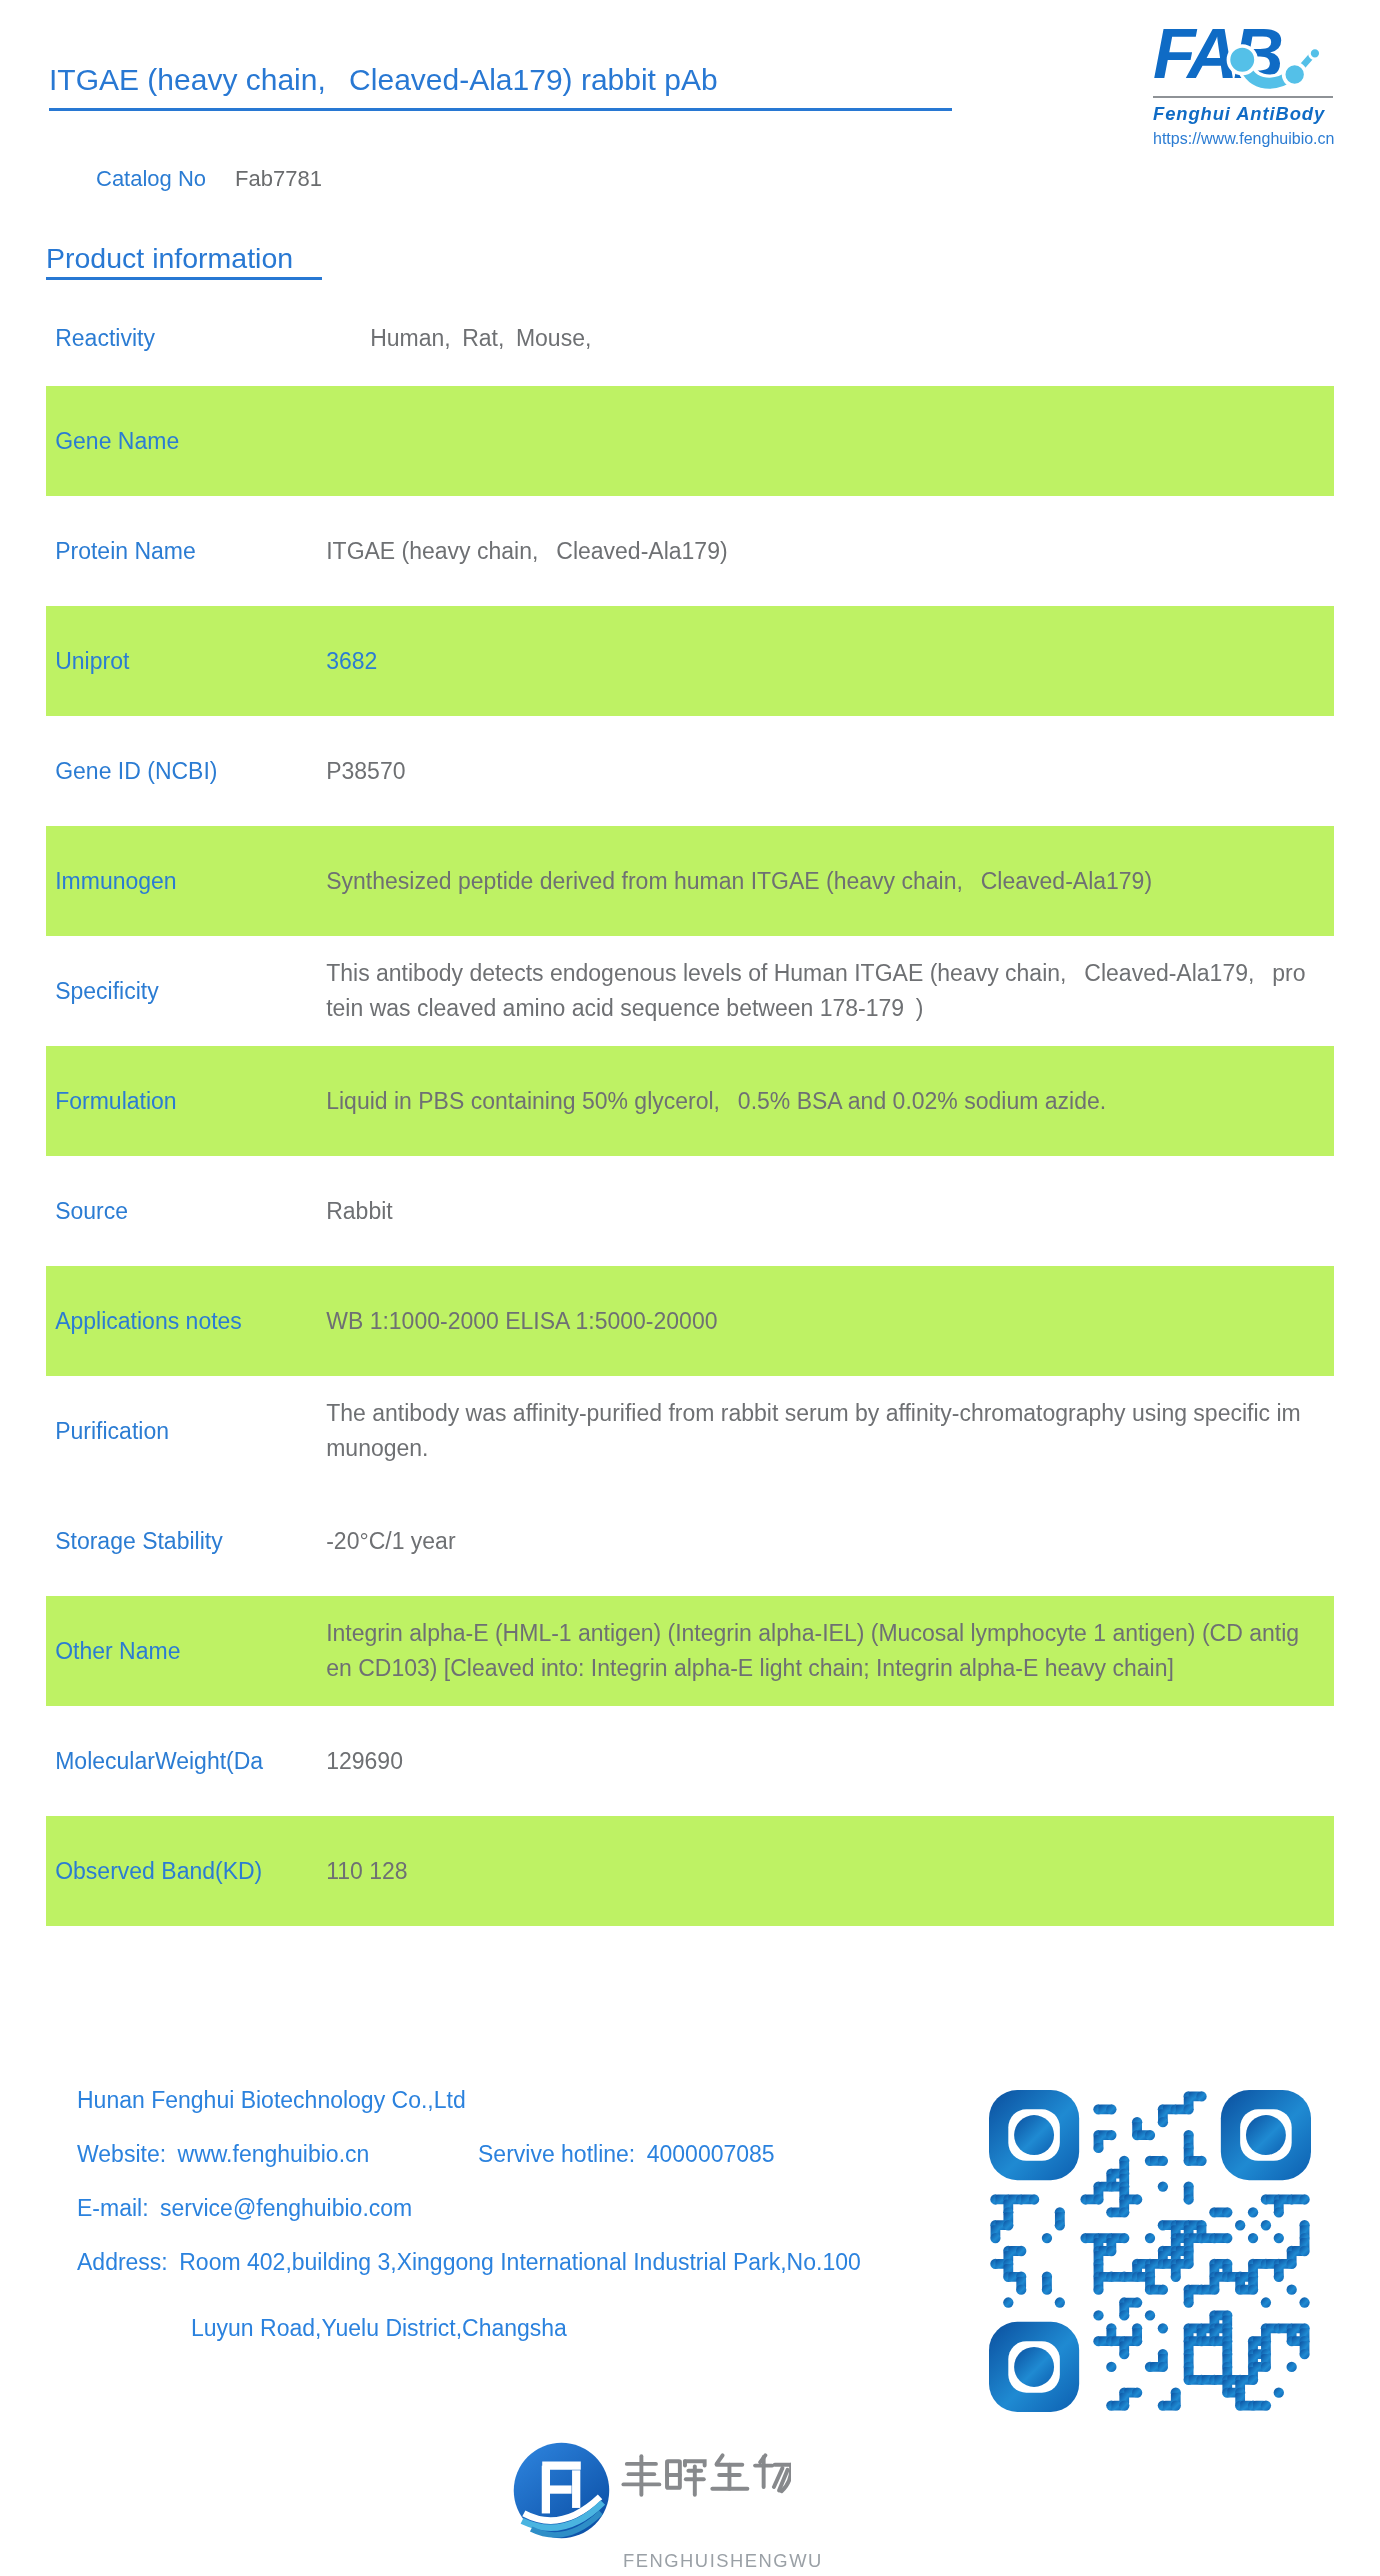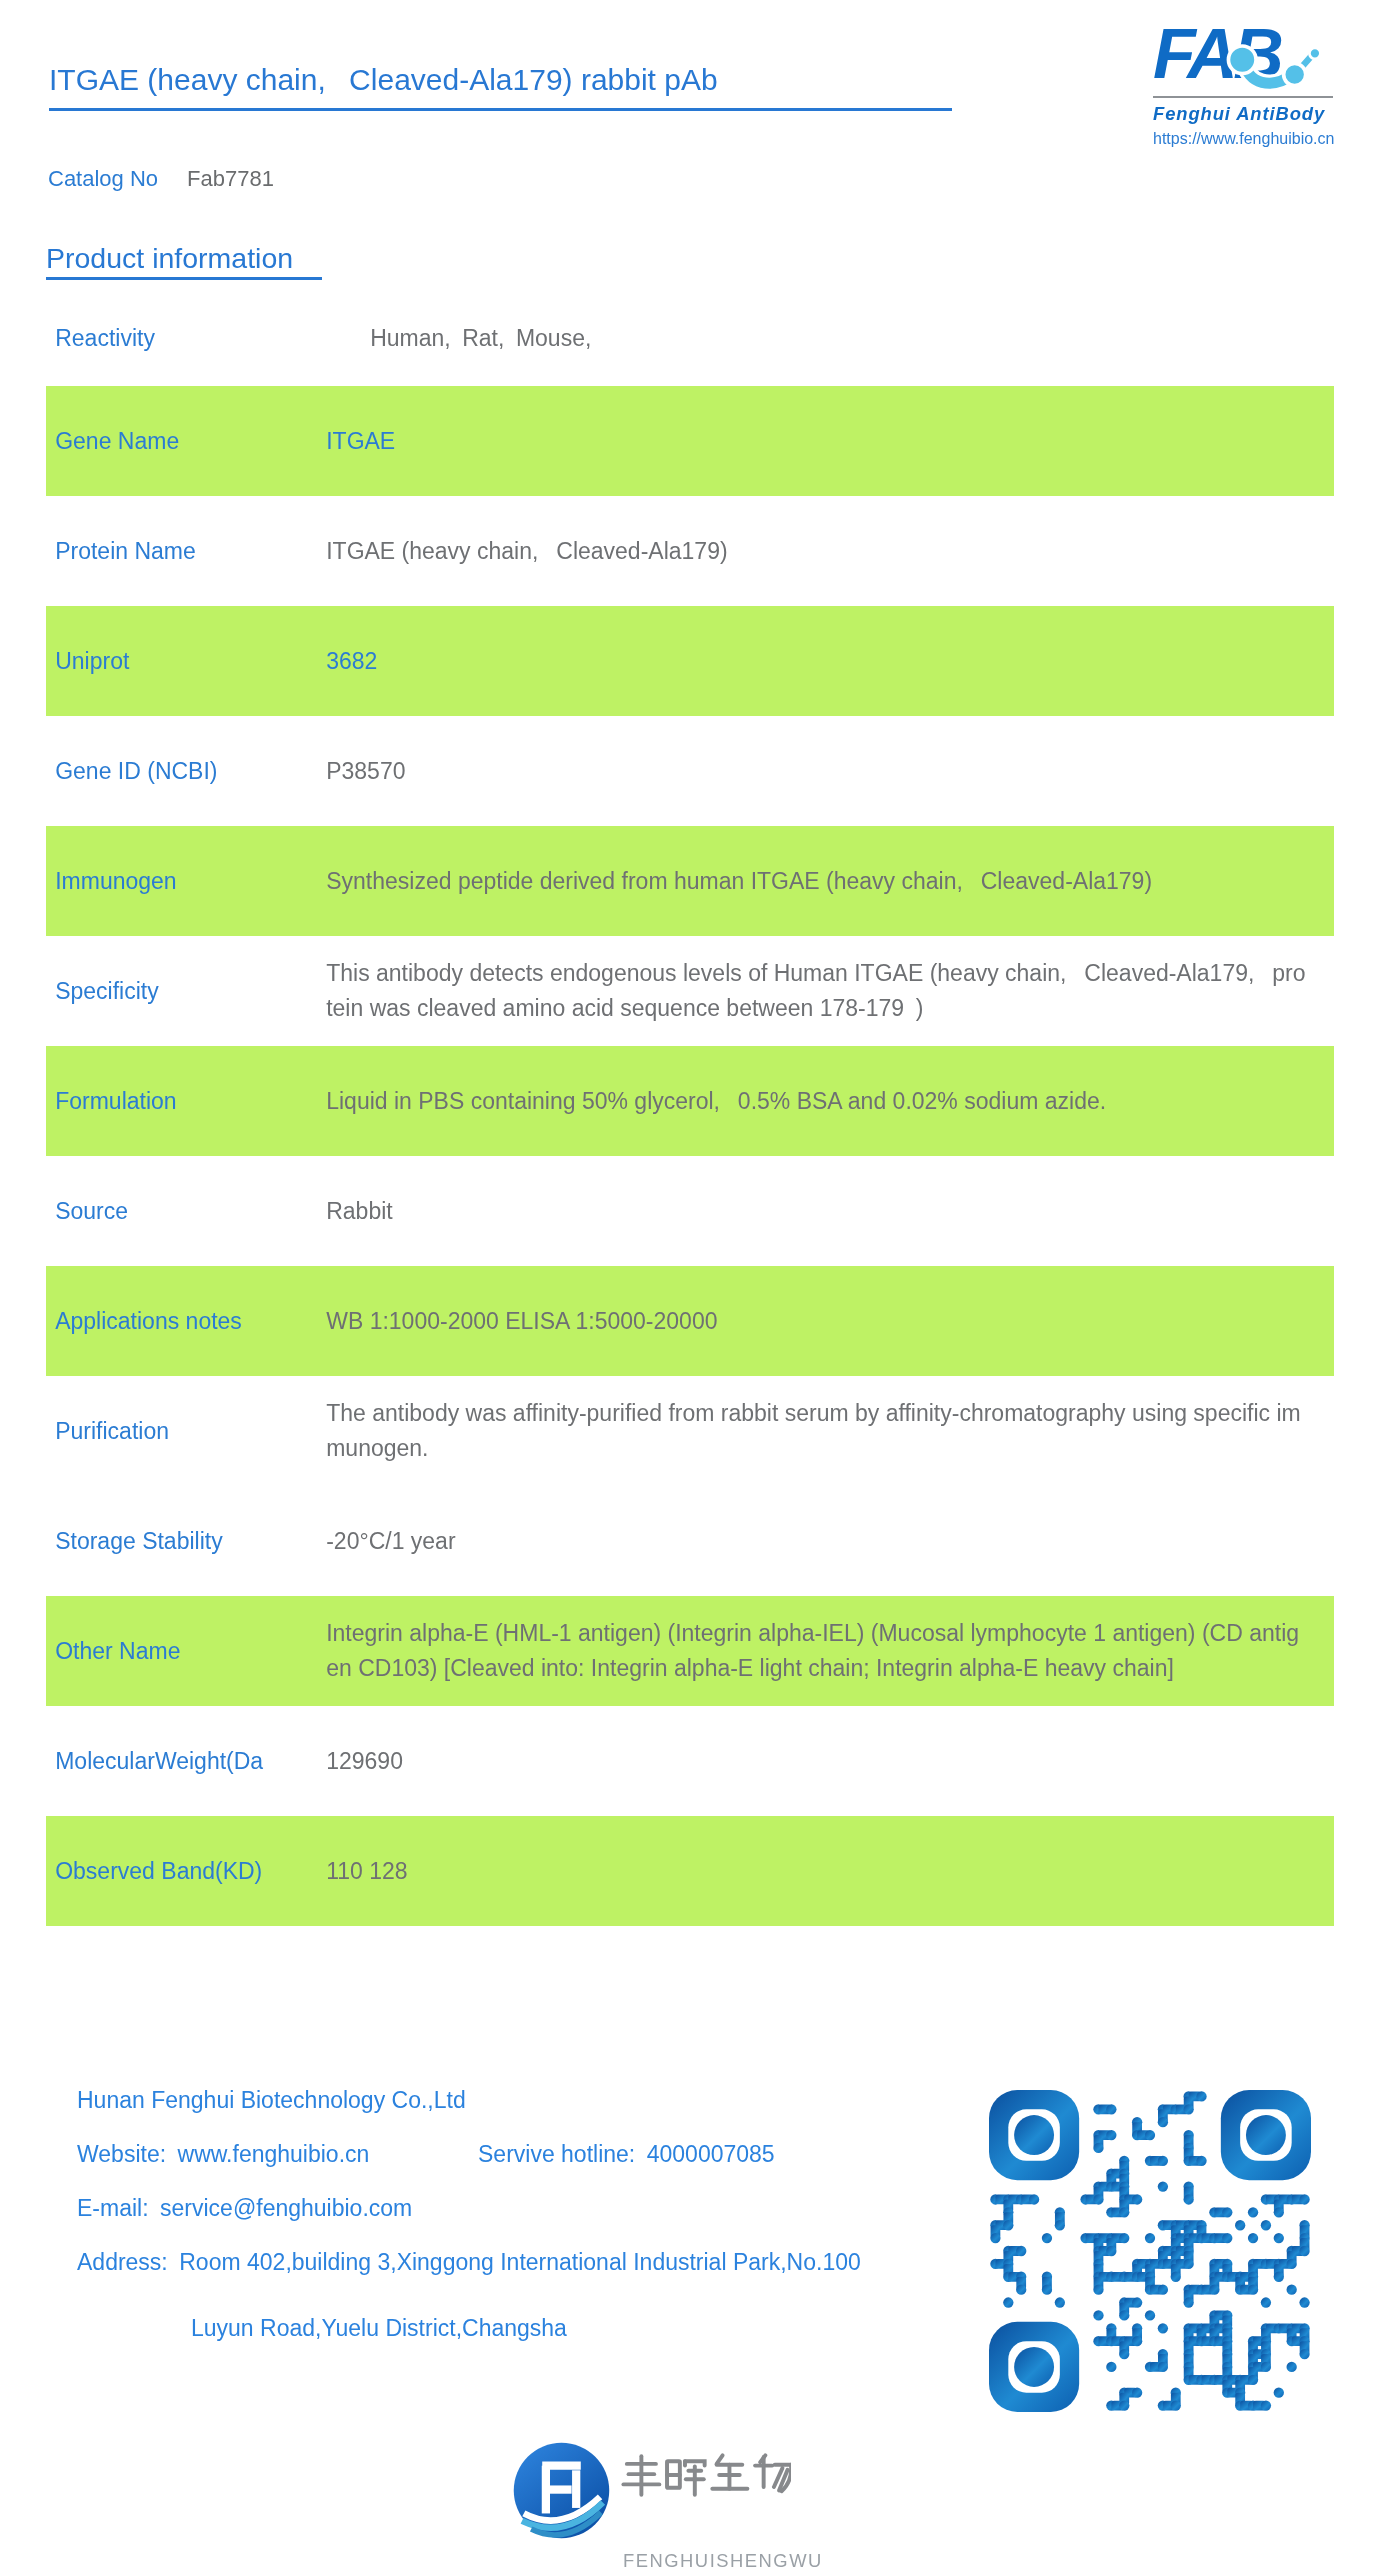--- a/index.html
+++ b/index.html
@@ -15,21 +15,21 @@
   .brand { position:absolute; left:1153px; top:26px; width:184px; height:129px; }
   .fab-text { position:absolute; left:0; top:-7.4px; font-size:70px; line-height:1;
     font-weight:bold; font-style:italic; color:#0f6bc5; letter-spacing:-4.6px;text-align:right; }
   .molecule { position:absolute; left:46px; top:5.5px; width:138px; height:74px; }
   .brand-divider { position:absolute; left:0; top:70px; width:180px; height:1.8px; background:#8e9296; }
   .brand-sub { position:absolute; left:0; top:77px; width:184px; font-size:18.4px; font-weight:bold;
     font-style:italic; color:#0f6bc5; letter-spacing:0.9px; white-space:nowrap; }
   .brand-url { position:absolute; left:0; top:104px; font-size:16px; color:#2b7cd3; white-space:nowrap; }
 
   .catalog-row { position:absolute; left:48px; top:166px; font-size:22px; }
-  .catalog-label { color:#2b7cd3; }
+  .catalog-label { color:#2b7cd3;margin-left:48px; }
   .catalog-value { color:#6a6c6e; margin-left:29px; }
 
   .section-title { position:absolute; left:46px; top:242px; font-size:28.5px; font-weight:normal; color:#2878d3; }
   .section-underline { position:absolute; left:46px; top:277px; width:276px; height:2.8px; background:#2878d3; }
 
   
   .info-table { position:absolute; left:46px; top:276px; width:1288px; }
   .row { display:flex; align-items:center; height:110px; padding-left:9.2px; }
   .row.shaded { background:#bef264; }
   .row:first-child { padding-top:14.7px;gap:44px; }
@@ -85,21 +85,20 @@
   <h2 class="section-title">Product information</h2>
   <div class="section-underline"></div>
 
   <div class="info-table">
     <div class="row">
       <div class="cell-label">Reactivity</div>
       <div class="cell-value">Human, Rat, Mouse, </div>
     </div>
     <div class="row shaded">
       <div class="cell-label">Gene Name</div>
-      <div class="cell-value link">ITGAE</div>
     </div>
     <div class="row">
       <div class="cell-label">Protein Name</div>
       <div class="cell-value">ITGAE (heavy chain,  Cleaved-Ala179)</div>
     </div>
     <div class="row shaded">
       <div class="cell-label">Uniprot</div>
       <div class="cell-value link">3682</div>
     </div>
     <div class="row">

